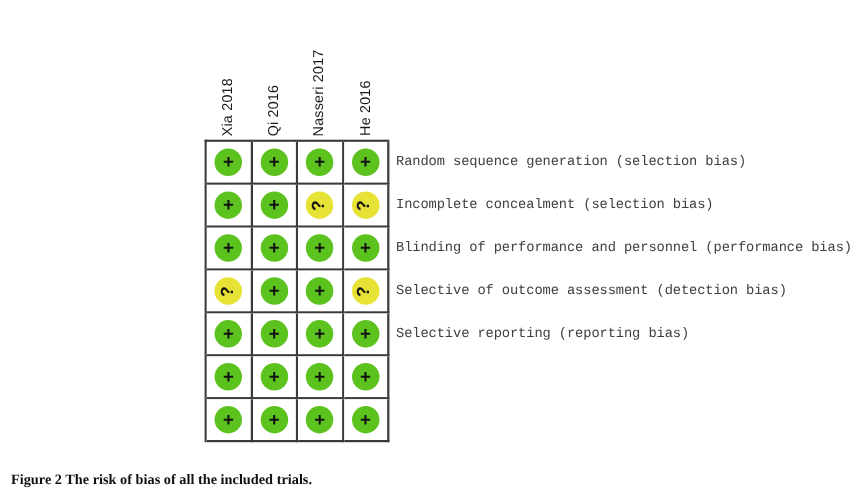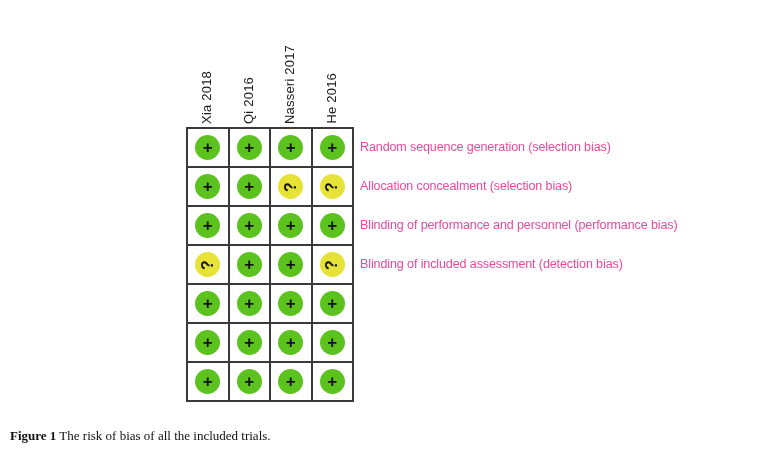--- a/index.html
+++ b/index.html
@@ -116,40 +116,41 @@
     top: 127px;
     width: 420px;
   }
   .domain-label-row {
     height: 39px;
     display: flex;
     align-items: center;
   }
   .domain-label {
     font-size: 12.5px;
-    color: #ec4899;
+    color: #404040;
     white-space: nowrap;
     letter-spacing: -0.1px;
+    font-family: Liberation Mono, monospace;
   }
 
   
   #caption {
     position: absolute;
     left: 10px;
     top: 428px;
     font-family: "Liberation Serif", serif;
     font-size: 13px;
     color: #111111;
     white-space: nowrap;
   }
   #caption-label {
     font-weight: bold;
   }
   #caption-text {
-    font-weight: normal;
+    font-weight: bold;
   }
 </style>
 </head>
 <body>
 
 <div id="figure-area">
 
   <div id="column-headers">
       <div class="col-header" style="left: 0px;">
         <span class="col-header-label">Xia 2018</span>
@@ -320,27 +321,30 @@
           </div>
         </div>
       </div>
     </div>
 
   <div id="domain-labels">
       <div class="domain-label-row">
         <span class="domain-label">Random sequence generation (selection bias)</span>
       </div>
       <div class="domain-label-row">
-        <span class="domain-label">Allocation concealment (selection bias)</span>
+        <span class="domain-label">Incomplete concealment (selection bias)</span>
       </div>
       <div class="domain-label-row">
         <span class="domain-label">Blinding of performance and personnel (performance bias)</span>
       </div>
       <div class="domain-label-row">
-        <span class="domain-label">Blinding of included assessment (detection bias)</span>
+        <span class="domain-label">Selective of outcome assessment (detection bias)</span>
+      </div>
+      <div class="domain-label-row">
+        <span class="domain-label">Selective reporting (reporting bias)</span>
       </div>
     </div>
 
 </div>
 
 <div id="caption">
-  <span id="caption-label">Figure 1</span><span id="caption-text"> The risk of bias of all the included trials.</span>
+  <span id="caption-label">Figure 2</span><span id="caption-text"> The risk of bias of all the included trials.</span>
 </div>
 
 </body></html>

